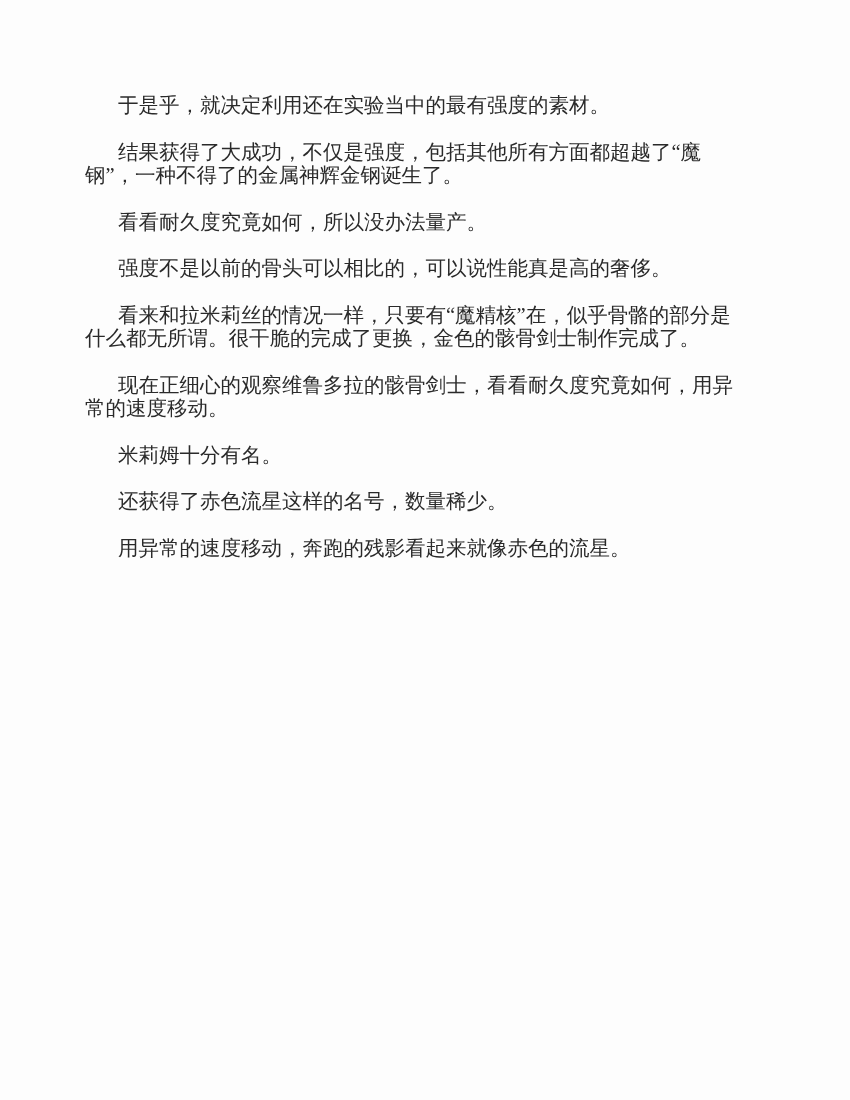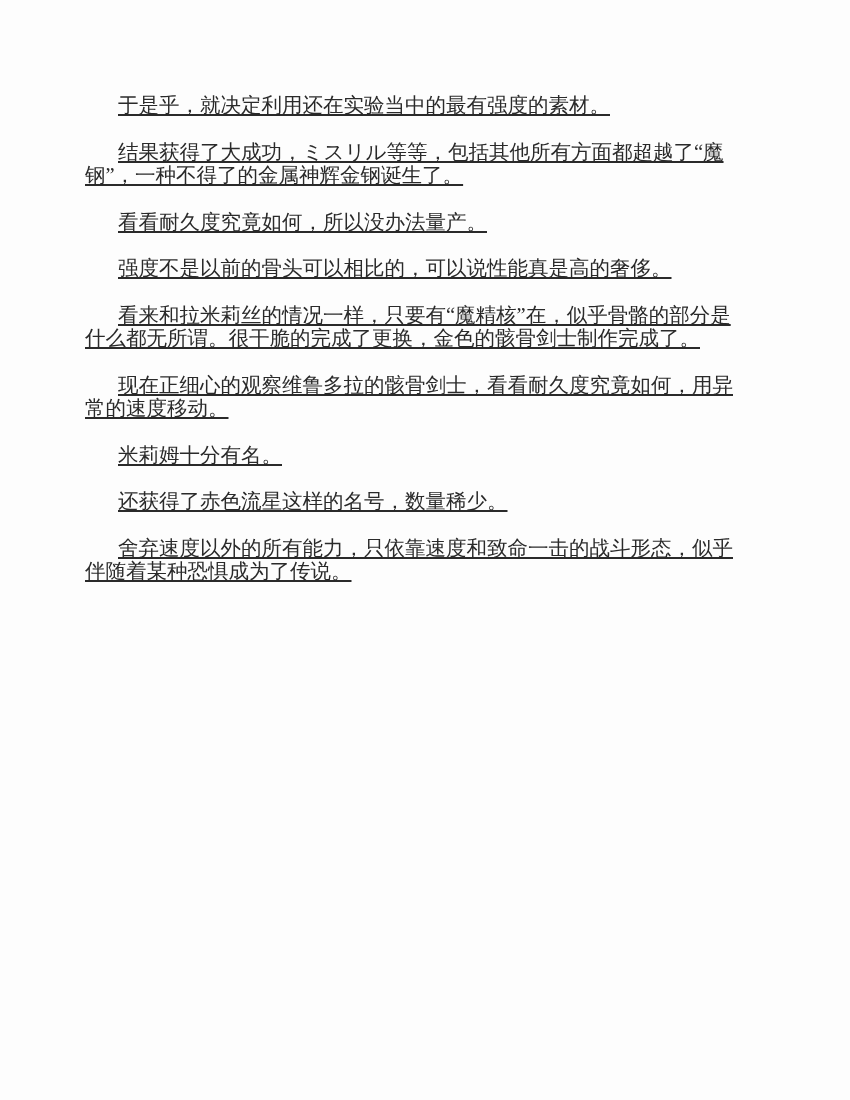--- a/index.html
+++ b/index.html
@@ -18,40 +18,39 @@
     position: absolute;
     inset: 0;
     background: var(--bg, #fdfdfd);
   }
   .chapter-text {
     position: absolute;
     left: 85px;
     top: 94px;
     width: 666px;
     color: var(--fg, #2a2a2a);
-    text-decoration: underline;
   }
   .para {
     margin: 0 0 23px 0;
     font-size: 20.5px;
     line-height: 23.5px;
     text-indent: 33px;
     letter-spacing: 0;
     text-align: left;
     word-break: break-all;
   }
 </style>
 </head>
 <body>
 
 <div class="page">
   <main class="chapter-text">
       <p class="para">于是乎，就决定利用还在实验当中的最有强度的素材。</p>
-      <p class="para">结果获得了大成功，ミスリル等等，包括其他所有方面都超越了“魔钢”，一种不得了的金属神辉金钢诞生了。</p>
+      <p class="para">结果获得了大成功，不仅是强度，包括其他所有方面都超越了“魔钢”，一种不得了的金属神辉金钢诞生了。</p>
       <p class="para">看看耐久度究竟如何，所以没办法量产。</p>
       <p class="para">强度不是以前的骨头可以相比的，可以说性能真是高的奢侈。</p>
       <p class="para">看来和拉米莉丝的情况一样，只要有“魔精核”在，似乎骨骼的部分是什么都无所谓。很干脆的完成了更换，金色的骸骨剑士制作完成了。</p>
       <p class="para">现在正细心的观察维鲁多拉的骸骨剑士，看看耐久度究竟如何，用异常的速度移动。</p>
       <p class="para">米莉姆十分有名。</p>
       <p class="para">还获得了赤色流星这样的名号，数量稀少。</p>
-      <p class="para">舍弃速度以外的所有能力，只依靠速度和致命一击的战斗形态，似乎伴随着某种恐惧成为了传说。</p>
+      <p class="para">用异常的速度移动，奔跑的残影看起来就像赤色的流星。</p>
     </main>
 </div>
 
 </body></html>

